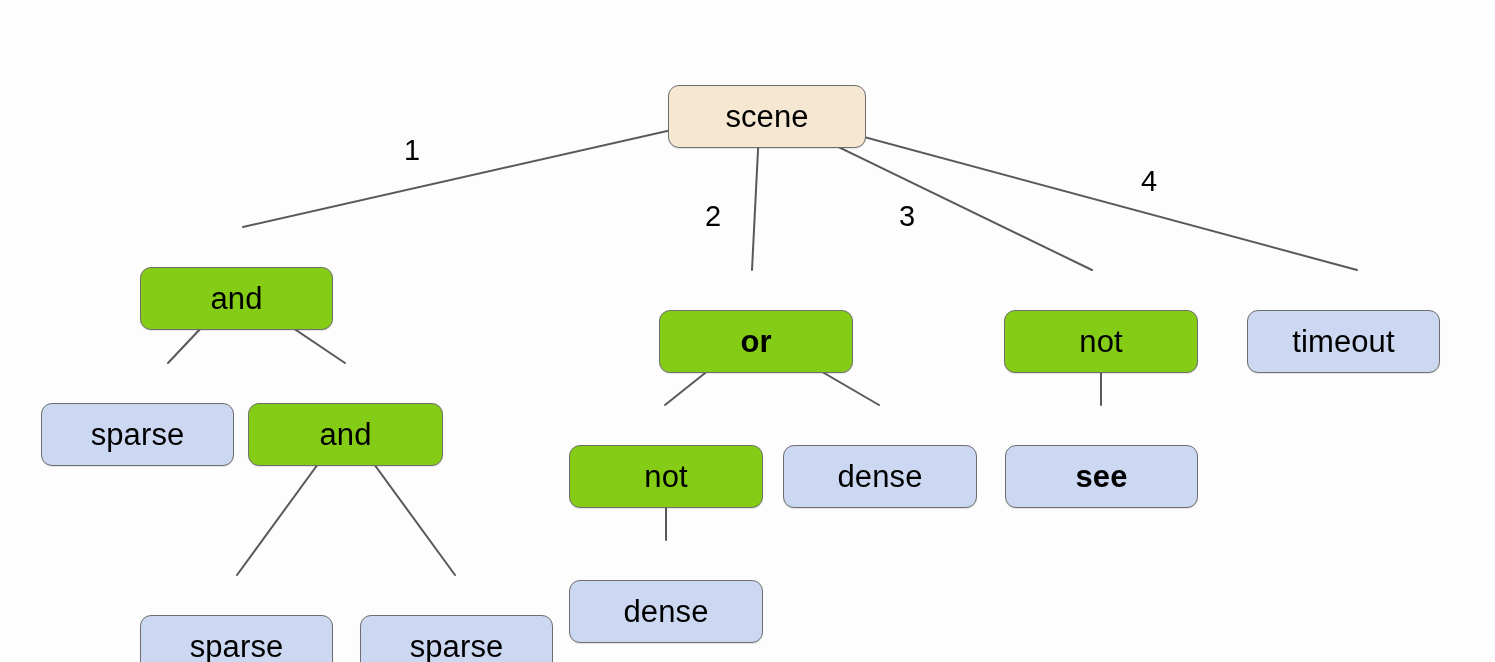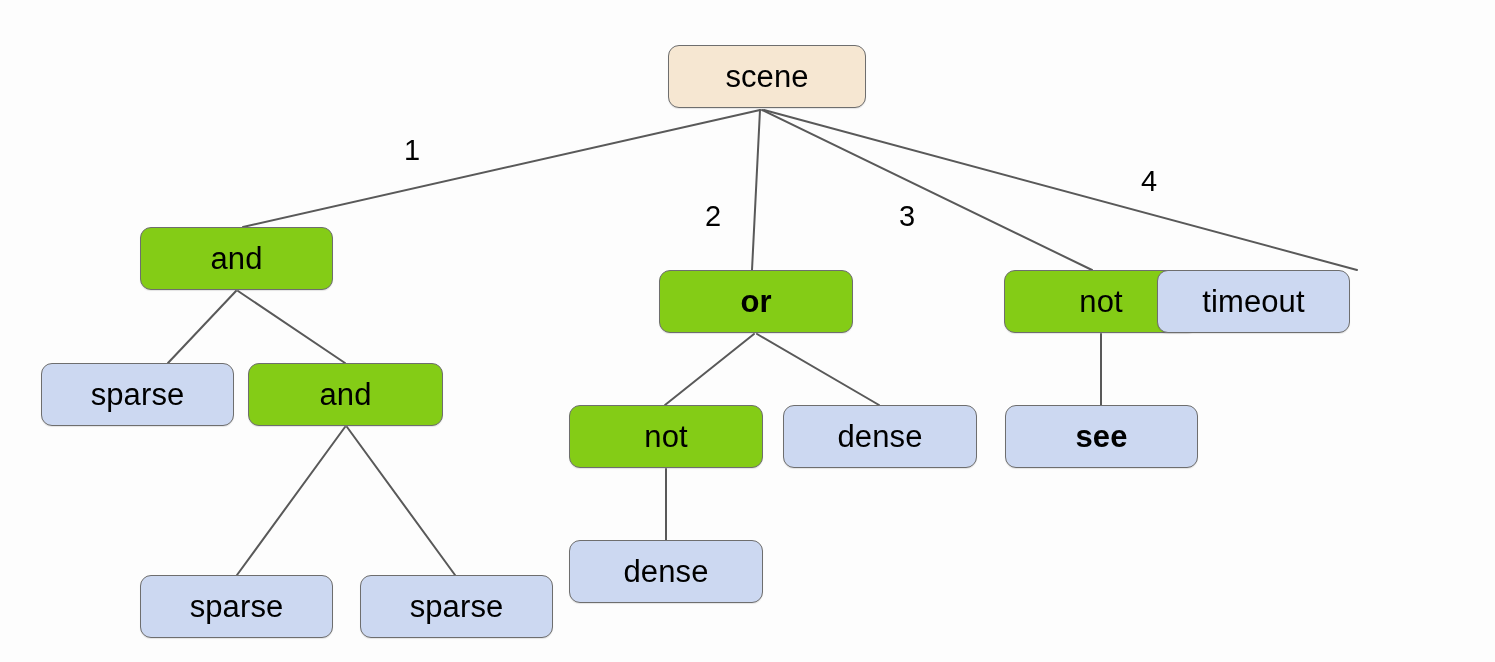--- a/index.html
+++ b/index.html
@@ -31,20 +31,21 @@
     border-radius: 11px;
     display: flex;
     align-items: center;
     justify-content: center;
     color: #000000;
     font-size: 31px;
     line-height: 1;
     letter-spacing: 0.1px;
     white-space: nowrap;
     box-shadow: 0 1px 1px rgba(0,0,0,0.10);
+    margin-top: 40px;
   }
   .node-root  { background: #f6e7d2; }
   .node-op    { background: #84cc16; }
   .node-leaf  { background: #ccd8f1; }
   .edge-label {
     position: absolute;
     font-size: 29px;
     color: #000000;
     line-height: 1;
     white-space: nowrap;
@@ -74,21 +75,21 @@
       </div>
       <div class="node node-op" style="left: 140px; top: 227px; width: 193px; height: 63px;">
         <span>and</span>
       </div>
       <div class="node node-op" style="left: 659px; top: 270px; width: 194px; height: 63px; font-weight: bold;">
         <span>or</span>
       </div>
       <div class="node node-op" style="left: 1004px; top: 270px; width: 194px; height: 63px;">
         <span>not</span>
       </div>
-      <div class="node node-leaf" style="left: 1157px; top: 270px; width: 193px; height: 63px;">
+      <div class="node node-leaf" style="left: 1247px; top: 270px; width: 193px; height: 63px;">
         <span>timeout</span>
       </div>
       <div class="node node-leaf" style="left: 41px; top: 363px; width: 193px; height: 63px;">
         <span>sparse</span>
       </div>
       <div class="node node-op" style="left: 248px; top: 363px; width: 195px; height: 63px;">
         <span>and</span>
       </div>
       <div class="node node-op" style="left: 569px; top: 405px; width: 194px; height: 63px;">
         <span>not</span>

